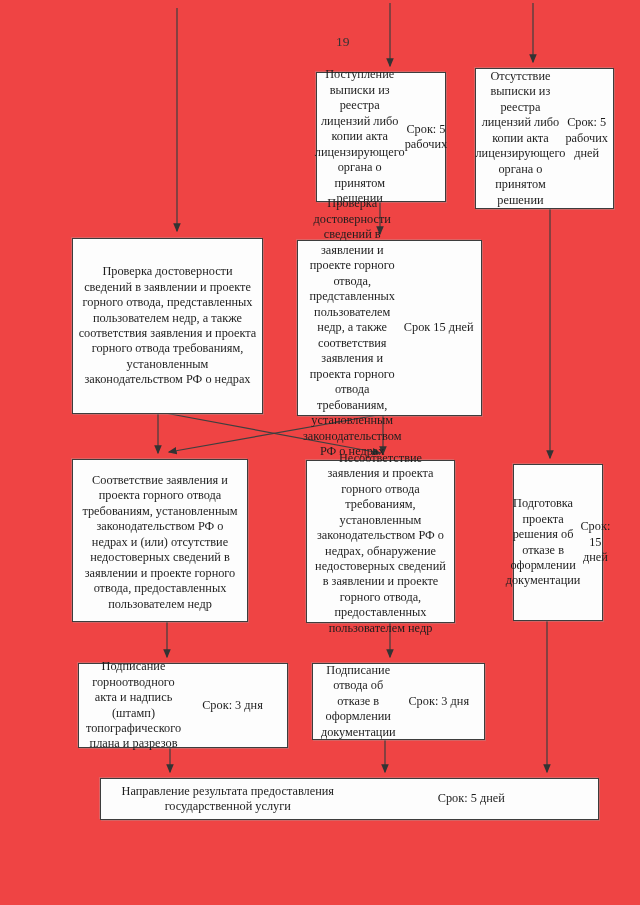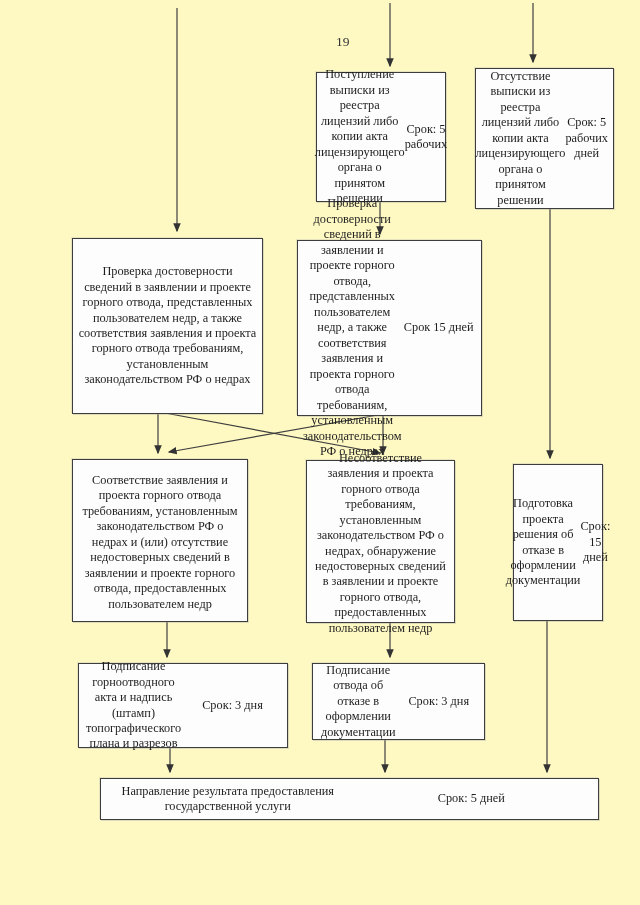--- a/index.html
+++ b/index.html
@@ -1,20 +1,20 @@
 <!DOCTYPE html>
 <html><head>
 <meta charset="utf-8">
 <style>
   html,body{margin:0;padding:0;}
   body{background:#ffffff;}
   .page{
     position:relative;
     width:640px;height:905px;
-    background:#fef9c3;
+    background:#ef4444;
     font-family:"Liberation Serif","DejaVu Serif",serif;
     color:#222;
     overflow:hidden;
   }
   .page-number{
     position:absolute;left:336px;top:34px;
     font-size:13.5px;color:#333;
   }
   .arrows{position:absolute;left:0;top:0;width:640px;height:905px;pointer-events:none;}
   .fbox{

